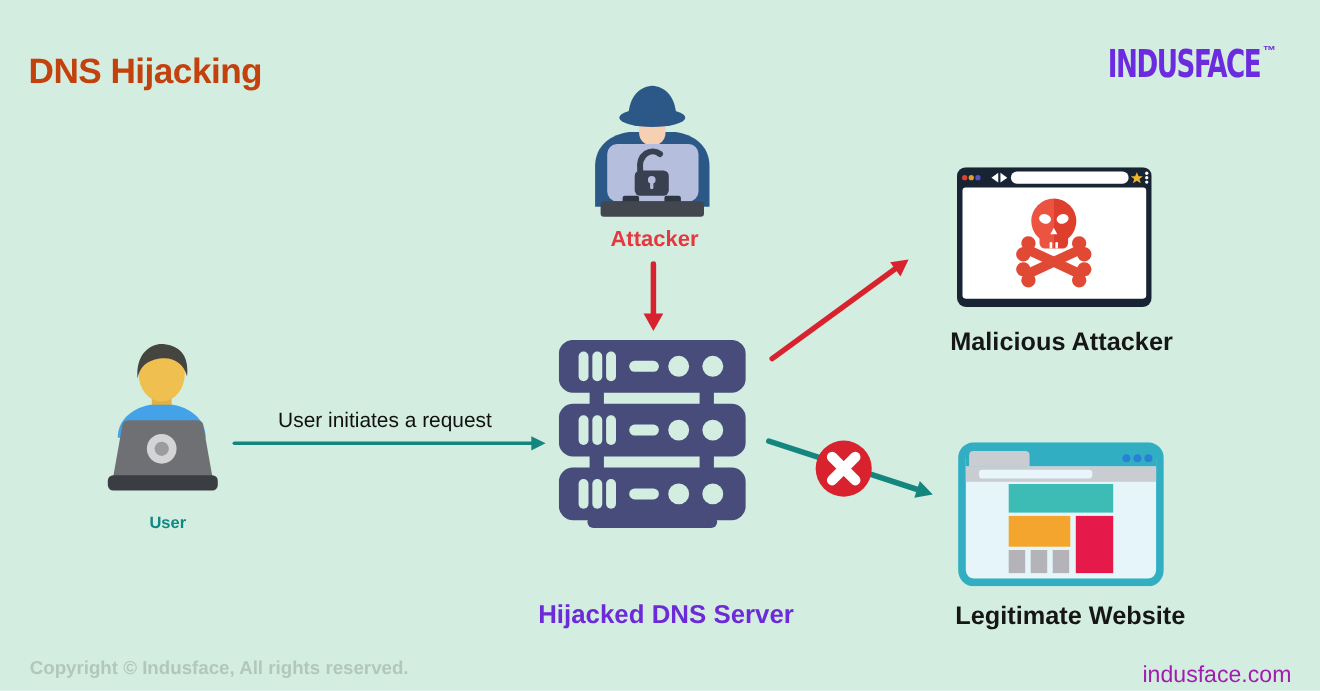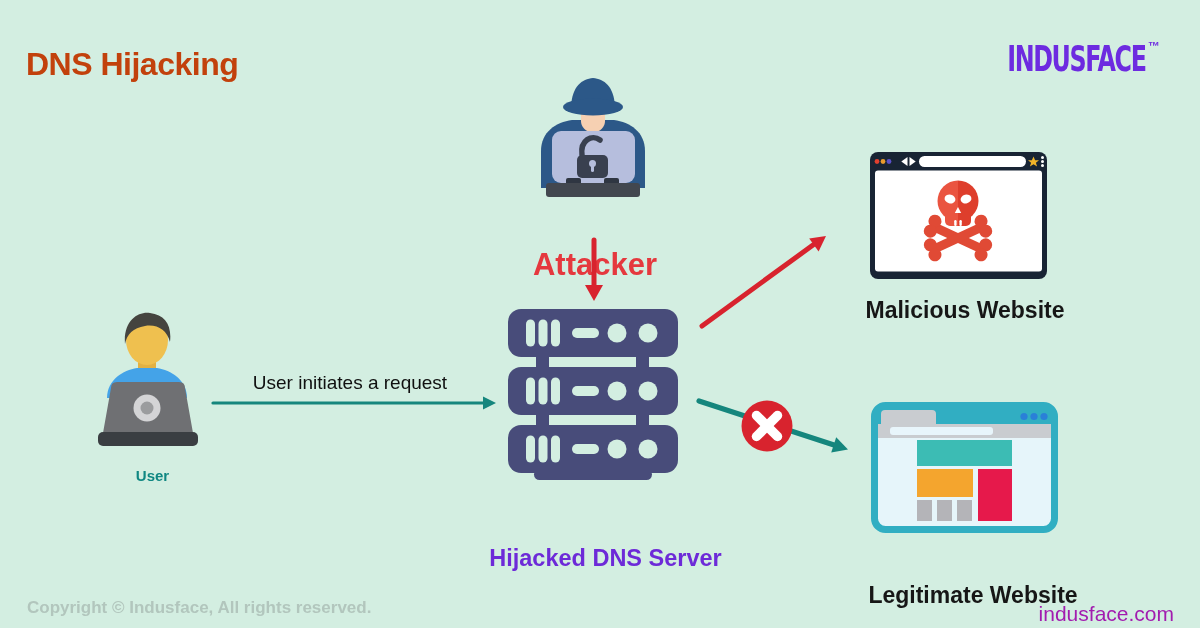--- a/index.html
+++ b/index.html
@@ -24,25 +24,25 @@
     color:#6d2be0; letter-spacing:-2px;
     transform:scaleX(0.68); transform-origin:right center;
   }
   .brand-tm {
     font-size:12px; font-weight:700; color:#6d2be0; margin-left:2px; margin-top:-3px;
   }
   .node-label {
     position:absolute; text-align:center; font-weight:800;
     font-family:"Liberation Sans", sans-serif;
   }
-  .attacker-label { left:525px; top:207px; width:140px; font-size:31px; color:#e5383e;margin-top:40px; }
+  .attacker-label { left:525px; top:207px; width:140px; font-size:20px; color:#e5383e; }
   .user-label     { left:95px;  top:467px; width:115px; font-size:15px; color:#0f8782; }
   .server-label   { left:455px; top:503px; width:301px; font-size:23.5px; color:#6d2ad8;margin-top:42px; }
   .malicious-label{ left:845px; top:297px; width:240px; font-size:23px; color:#161616; }
-  .legit-label    { left:843px; top:546px; width:260px; font-size:23px; color:#161616;margin-top:36px; }
+  .legit-label    { left:843px; top:546px; width:260px; font-size:23px; color:#161616; }
   .request-label  { position:absolute; left:214px; top:372px; width:272px; text-align:center;
                     font-size:19px; font-weight:400; color:#101010; }
   .icon { position:absolute; }
   .attacker-svg  { left:538px; top:76px;  width:110px; height:122px; }
   .user-svg      { left:97px;  top:312px; width:102px; height:144px; }
   .server-svg    { left:508px; top:309px; width:170px; height:172px; }
   .malicious-svg { left:870px; top:152px; width:177px; height:127px; }
   .legit-svg     { left:871px; top:402px; width:187px; height:131px; }
   .arrows { position:absolute; left:0; top:0; width:1200px; height:628px; pointer-events:none; }
   .footer-copyright {
@@ -168,21 +168,21 @@
       </g>
       <circle cx="88" cy="49" r="20.5" fill="url(#skullGrad)"></circle>
       <rect x="75" y="56" width="26" height="18" rx="5" fill="url(#skullGrad)"></rect>
       <ellipse cx="80" cy="47" rx="5.5" ry="4.3" transform="rotate(14 80 47)" fill="#ffffff"></ellipse>
       <ellipse cx="96" cy="47" rx="5.5" ry="4.3" transform="rotate(-14 96 47)" fill="#ffffff"></ellipse>
       <path d="M88,55 L84.8,61 L91.2,61 Z" fill="#ffffff"></path>
       <rect x="84.2" y="68" width="2.4" height="6" rx="1.2" fill="#ffffff"></rect>
       <rect x="89.4" y="68" width="2.4" height="6" rx="1.2" fill="#ffffff"></rect>
     </g>
   </svg>
-  <div class="node-label malicious-label">Malicious Website</div>
+  <div class="node-label malicious-label">Malicious Attacker</div>
 
   <svg class="icon legit-svg" viewBox="0 0 187 131">
     <rect x="3.5" y="3.5" width="180" height="124" rx="11" fill="#e6f5fa" stroke="#31aec2" stroke-width="7"></rect>
     <path d="M7,7 H180 V22 H7 Z" fill="#31aec2"></path>
     <path d="M10,22 V12 Q10,8 14,8 H61 Q65,8 65,12 V22 Z" fill="#c9ccd0"></path>
     <circle cx="153" cy="14.5" r="3.6" fill="#2a80d8"></circle>
     <circle cx="163" cy="14.5" r="3.6" fill="#2a80d8"></circle>
     <circle cx="173" cy="14.5" r="3.6" fill="#2a80d8"></circle>
     <rect x="7" y="22" width="173" height="14" fill="#c9ccd0"></rect>
     <rect x="19" y="25" width="103" height="8" rx="3" fill="#e8f5fb"></rect>

